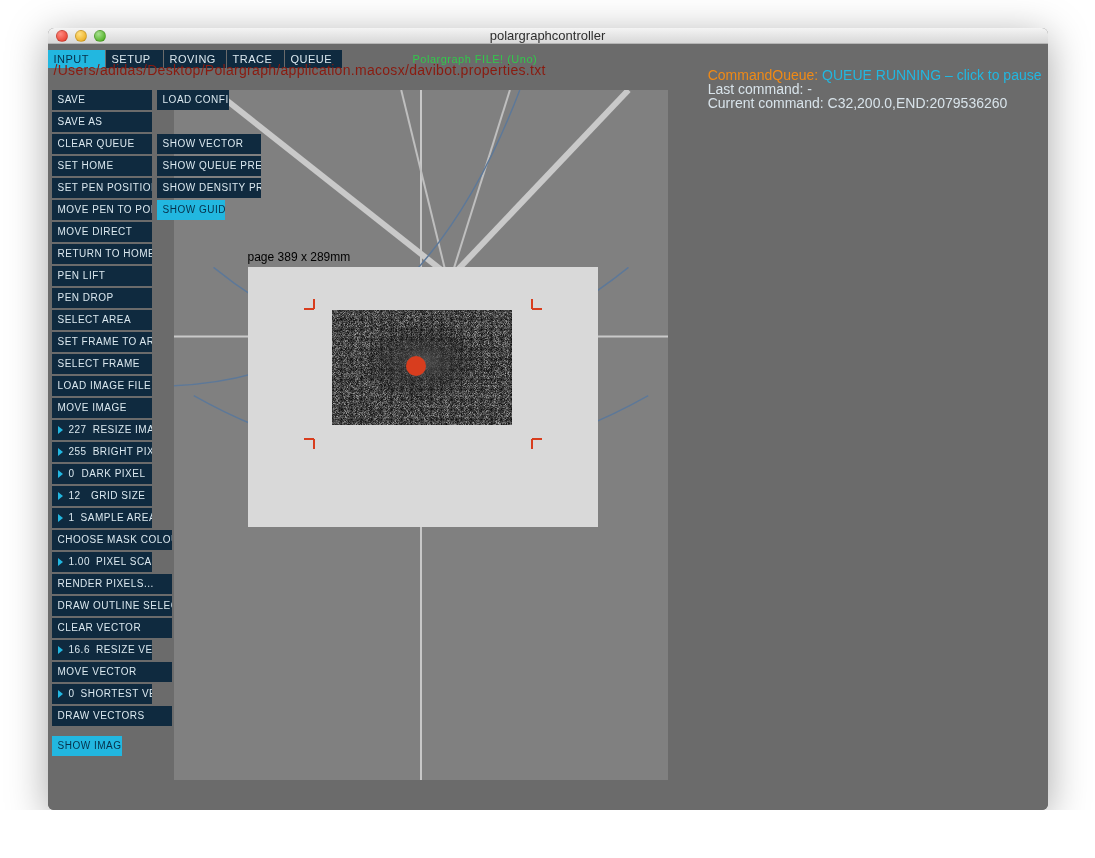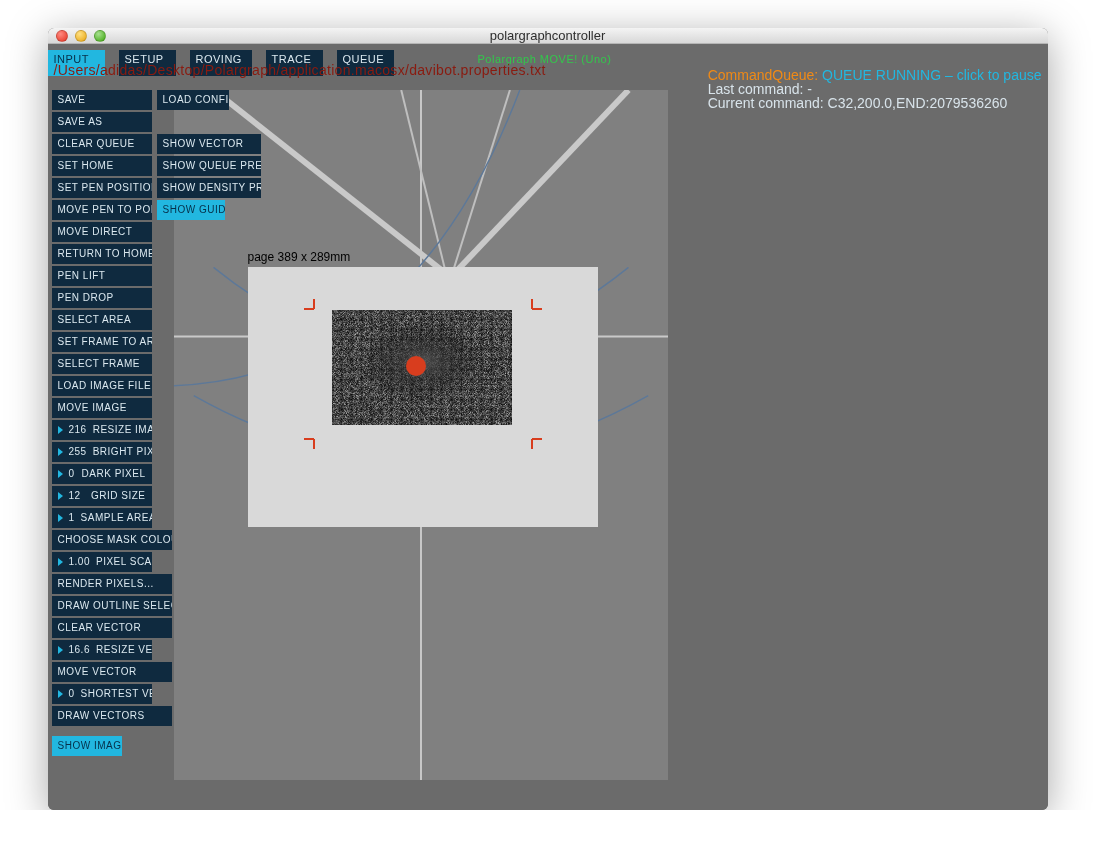--- a/index.html
+++ b/index.html
@@ -44,23 +44,23 @@
     background: #6b6b6b;
   }
   .tabs {
     height: 18px;
     display: flex;
     font-family: "Arial Narrow", Arial, sans-serif;
     font-size: 11px;
     letter-spacing: 0.5px;
   }
   .tab {
-    width: 57px; height: 26px; line-height: 18px;
+    width: 57px; height: 18px; line-height: 18px;
     padding: 0 6px; color:#dbe8ef;
-    background:#0f2a3f; margin-right:14px;
+    background:#0f2a3f; margin-right:1px;
     text-align:left;
   }
   .tab.active { background:#22b7e0; color:#06304a; }
   .tab.wide { width: 62px;}
   .readystatus {
     color:#32c84b; font-size:11px;
     margin-left: 70px; line-height:18px;
   }
   .pathline {
     position:absolute; top:12px; left:6px;
@@ -146,21 +146,21 @@
   </div>
 
   <div class="appbody">
 
     <div class="tabs">
       <div class="tab active">INPUT</div>
       <div class="tab">SETUP</div>
       <div class="tab wide">ROVING</div>
       <div class="tab">TRACE</div>
       <div class="tab">QUEUE</div>
-      <div class="readystatus">Polargraph MOVE! (Uno)</div>
+      <div class="readystatus">Polargraph FILE! (Uno)</div>
     </div>
 
     <div class="pathline">/Users/adidas/Desktop/Polargraph/application.macosx/davibot.properties.txt</div>
 
     <div class="queueinfo">
       <div class="qline1">
         <span class="ql">CommandQueue:</span>
         <span>QUEUE RUNNING – click to pause</span>
       </div>
       <div>
@@ -239,21 +239,21 @@
         <div class="btn fullbtn">PEN LIFT</div>
         <div class="btn fullbtn">PEN DROP</div>
         <div class="btn fullbtn">SELECT AREA</div>
         <div class="btn fullbtn">SET FRAME TO AREA</div>
         <div class="btn fullbtn">SELECT FRAME</div>
         <div class="btn fullbtn">LOAD IMAGE FILE</div>
         <div class="btn fullbtn">MOVE IMAGE</div>
 
         <div class="nbtn">
             <span class="tri"></span>
-            <span class="val">216</span>
+            <span class="val">227</span>
             <span class="lab">RESIZE IMAGE</span>
           </div>
         <div class="nbtn">
             <span class="tri"></span>
             <span class="val">255</span>
             <span class="lab">BRIGHT PIXEL</span>
           </div>
         <div class="nbtn">
             <span class="tri"></span>
             <span class="val">0</span>

